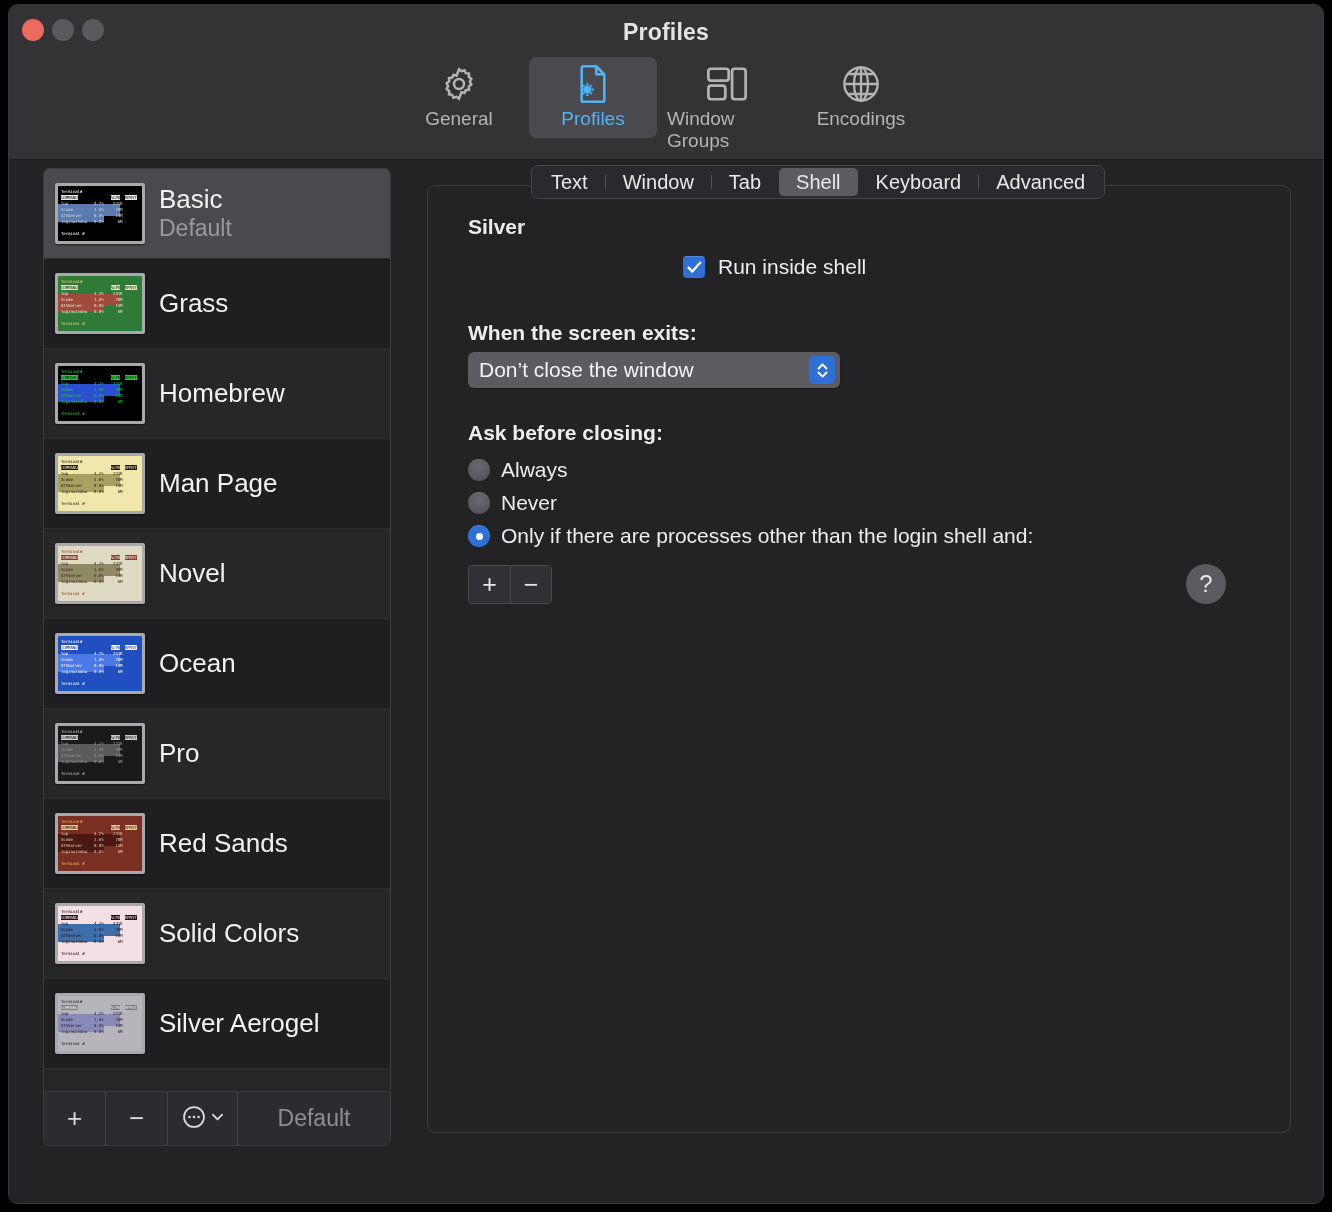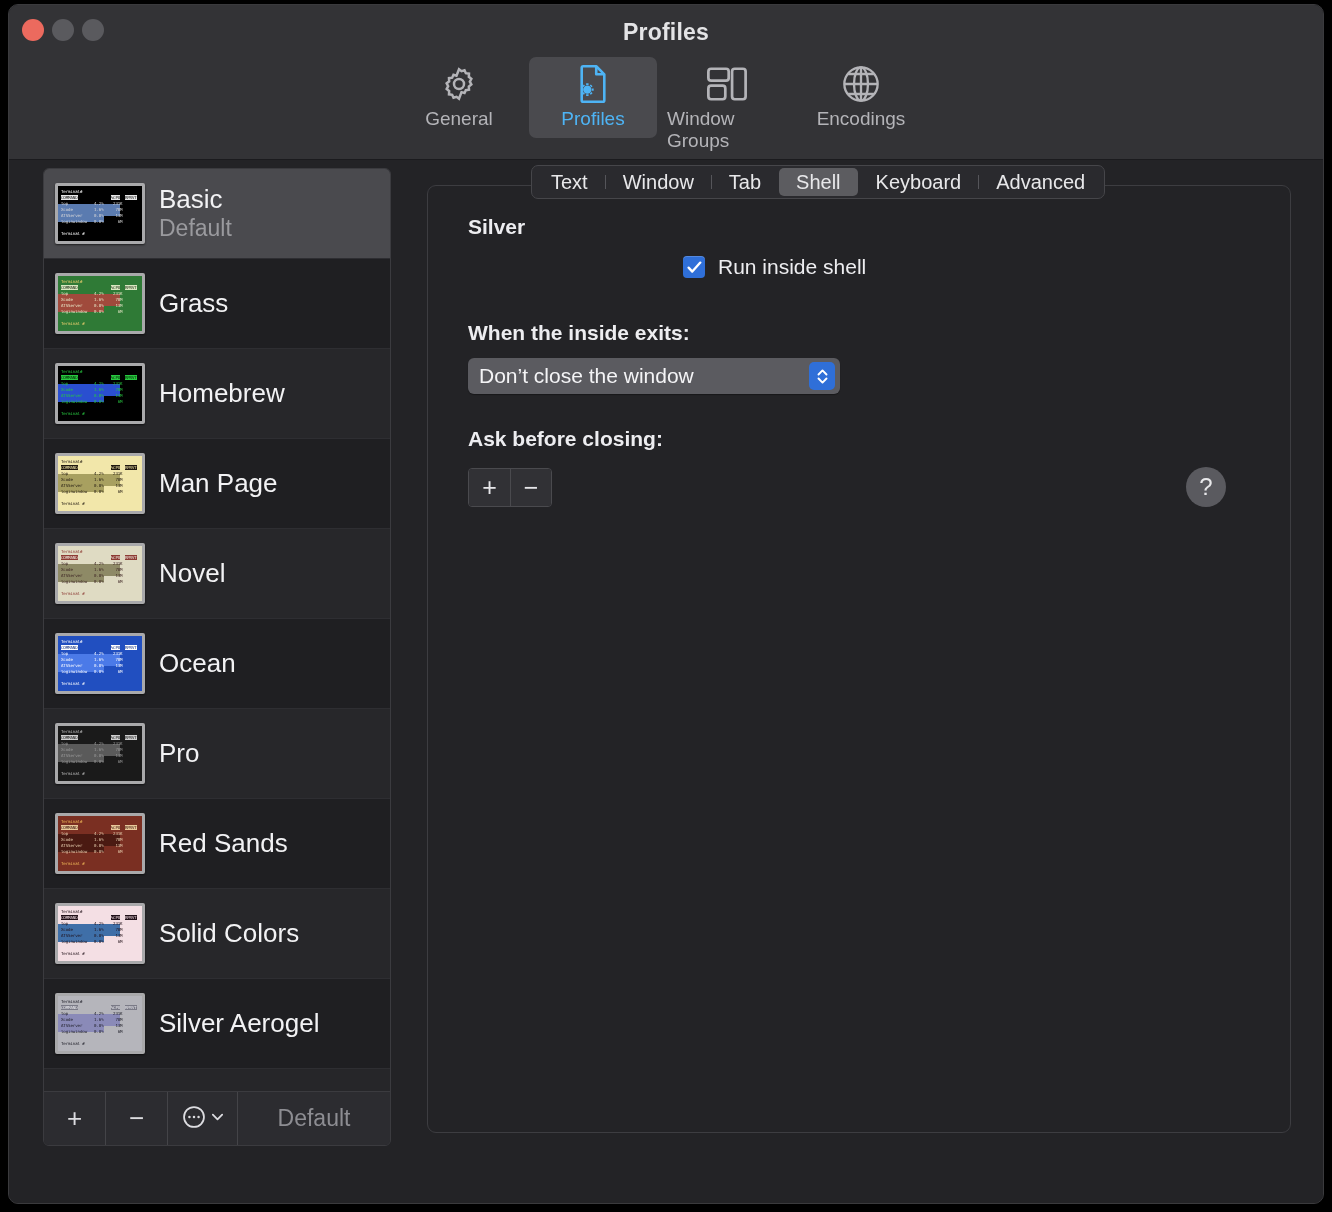--- a/index.html
+++ b/index.html
@@ -526,33 +526,49 @@
 
         <div class="row" style="margin-top:16px; margin-left:215px;">
           <div class="cb">
             <svg width="15" height="13" viewBox="0 0 15 13" fill="none" stroke="#fff" stroke-width="2.3" stroke-linecap="round" stroke-linejoin="round">
                 <path d="M1.6 6.6l3.7 4 8-9"></path>
               </svg>
           </div>
           <div class="lbl" style="margin-left:13px;">Run inside shell</div>
         </div>
 
-        <div class="lbl-b" style="margin-top:42px;">When the inside exits:</div>
-        <div class="popup" style="margin-top:13px;text-align:center;">
+        <div class="lbl-b" style="margin-top:42px;">When the screen exits:</div>
+        <div class="popup" style="margin-top:7px;text-align:center;">
           <span>Don’t close the window</span>
           <span class="stepper">
             <svg width="13" height="19" viewBox="0 0 13 19" fill="none" stroke="#fff" stroke-width="1.9" stroke-linecap="round" stroke-linejoin="round">
               <path d="M2.5 7.5L6.5 3.4l4 4.1"></path>
                 <path d="M2.5 11.5l4 4.1 4-4.1"></path>
             </svg>
           </span>
         </div>
 
         <div class="lbl-b" style="margin-top:33px;">Ask before closing:</div>
 
+        <div id="radio-group" style="margin-top:13px;">
+            <div class="row" style="margin-top: 0px;">
+              <div class="radio"></div>
+              <div class="lbl" style="margin-left:11px;">Always</div>
+            </div>
+            <div class="row" style="margin-top: 9px;">
+              <div class="radio"></div>
+              <div class="lbl" style="margin-left:11px;">Never</div>
+            </div>
+            <div class="row" style="margin-top: 9px;">
+              <div class="radio on">
+                <div class="dot"></div>
+              </div>
+              <div class="lbl" style="margin-left:11px;">Only if there are processes other than the login shell and:</div>
+            </div>
+          </div>
 
 
         <div class="row" style="margin-top:16px; width:758px;">
           <div class="addrem">
             <div class="ar-btn">+</div>
             <div class="ar-btn">−</div>
           </div>
           <div style="flex:1"></div>
           <div class="help">?</div>
         </div>

